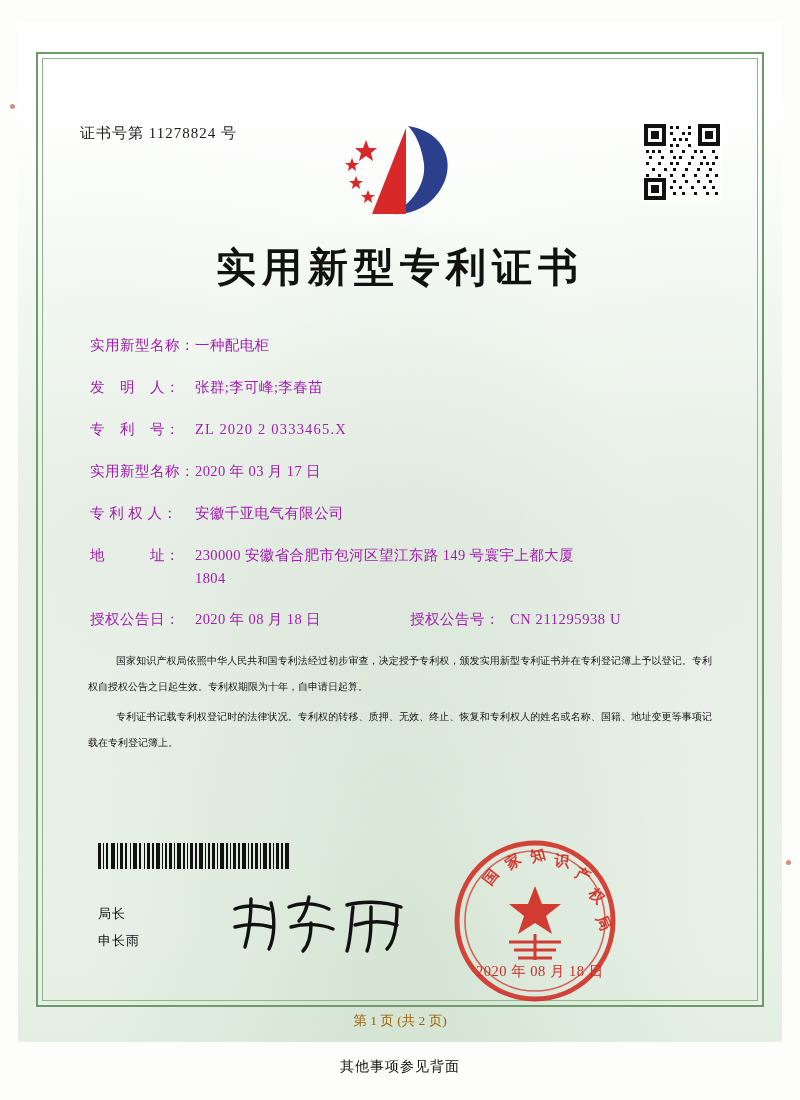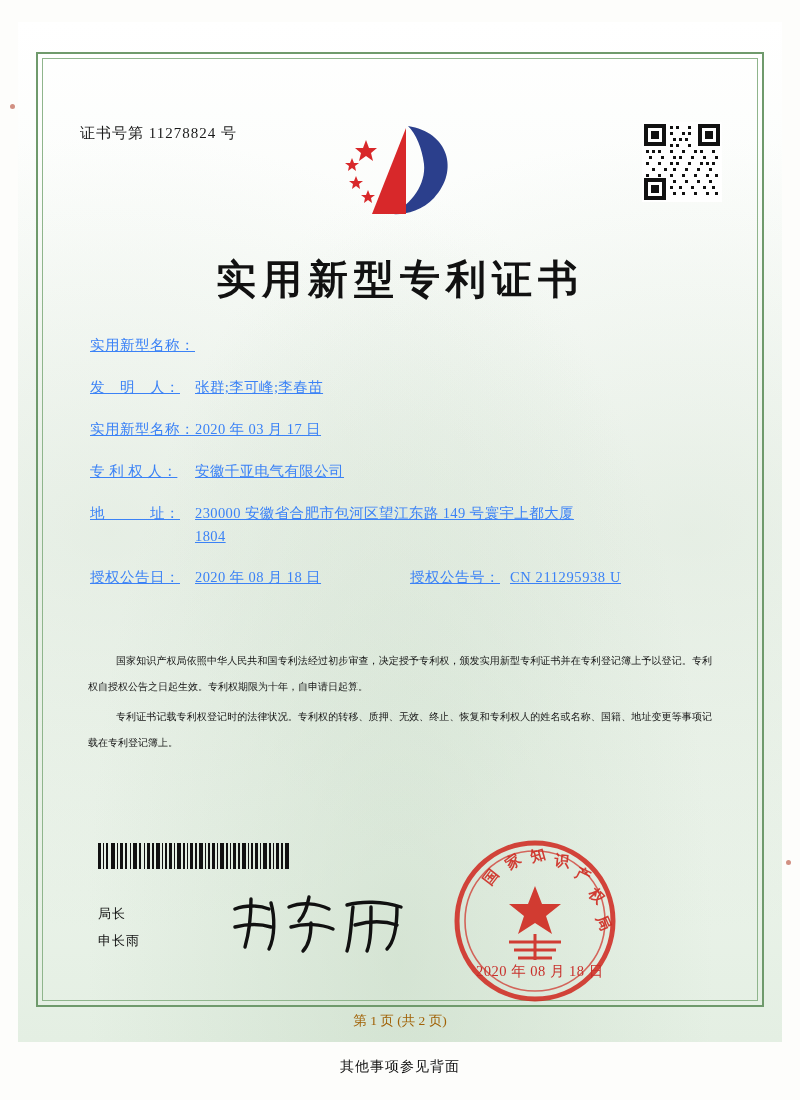--- a/index.html
+++ b/index.html
@@ -84,31 +84,29 @@
   .title {
     position: absolute;
     left: 0; right: 0;
     top: 240px;
     text-align: center;
     font-size: 40px;
     font-weight: bold;
     letter-spacing: 6px;
     color: #111;
     font-family: "DejaVu Serif", serif;
-    margin-top: 12px;
   }
 
   
   .fields {
     position: absolute;
     left: 90px; top: 336px;
     width: 620px;
     font-size: 14.5px;
-    color: #3b82f6;
-    text-decoration: underline;
+    color: #a21caf;
   }
   .row {
     display: flex;
     align-items: baseline;
     margin-bottom: 23px;
   }
   .row .lbl {
     width: 105px;
     flex: 0 0 105px;
     letter-spacing: 0.5px;
@@ -320,24 +318,29 @@
           <rect x="73" y="70" width="3" height="3"></rect>
       </g>
     </svg>
   </div>
 
   <div class="title">实用新型专利证书</div>
 
   <div class="fields">
     <div class="row">
       <span class="lbl">实用新型名称：</span>
+      <span class="val">一种配电柜</span>
     </div>
     <div class="row">
       <span class="lbl">发　明　人：</span>
       <span class="val">张群;李可峰;李春苗</span>
+    </div>
+    <div class="row">
+      <span class="lbl">专　利　号：</span>
+      <span class="val mono">ZL 2020 2 0333465.X</span>
     </div>
     <div class="row">
       <span class="lbl">实用新型名称：</span>
       <span class="val">2020 年 03 月 17 日</span>
     </div>
     <div class="row">
       <span class="lbl">专 利 权 人：</span>
       <span class="val">安徽千亚电气有限公司</span>
     </div>
     <div class="row">

